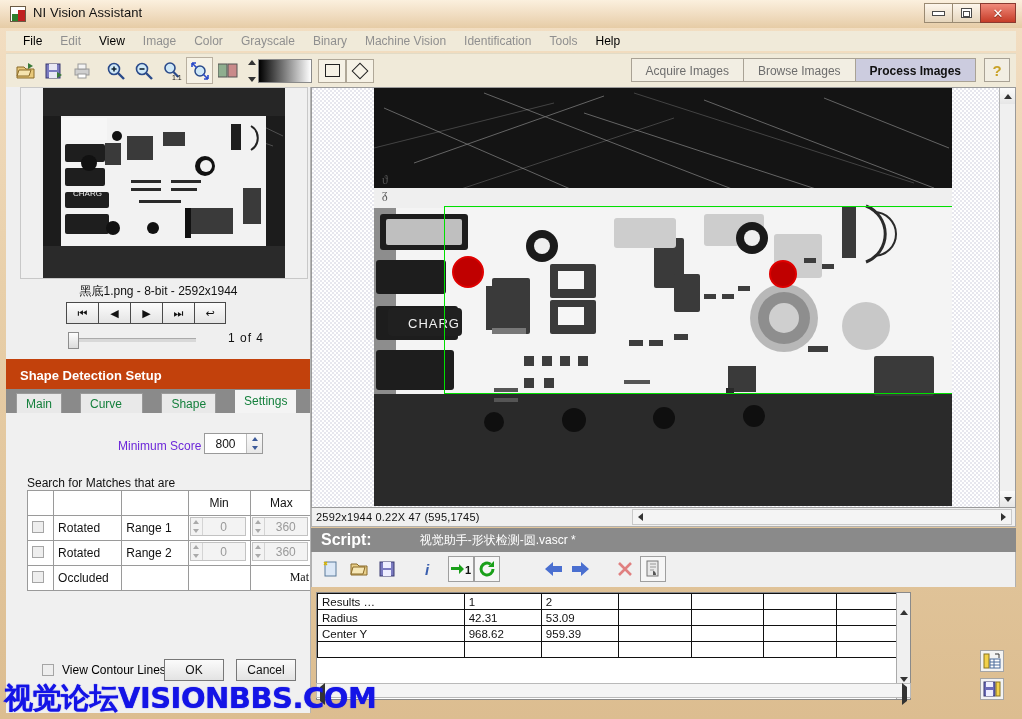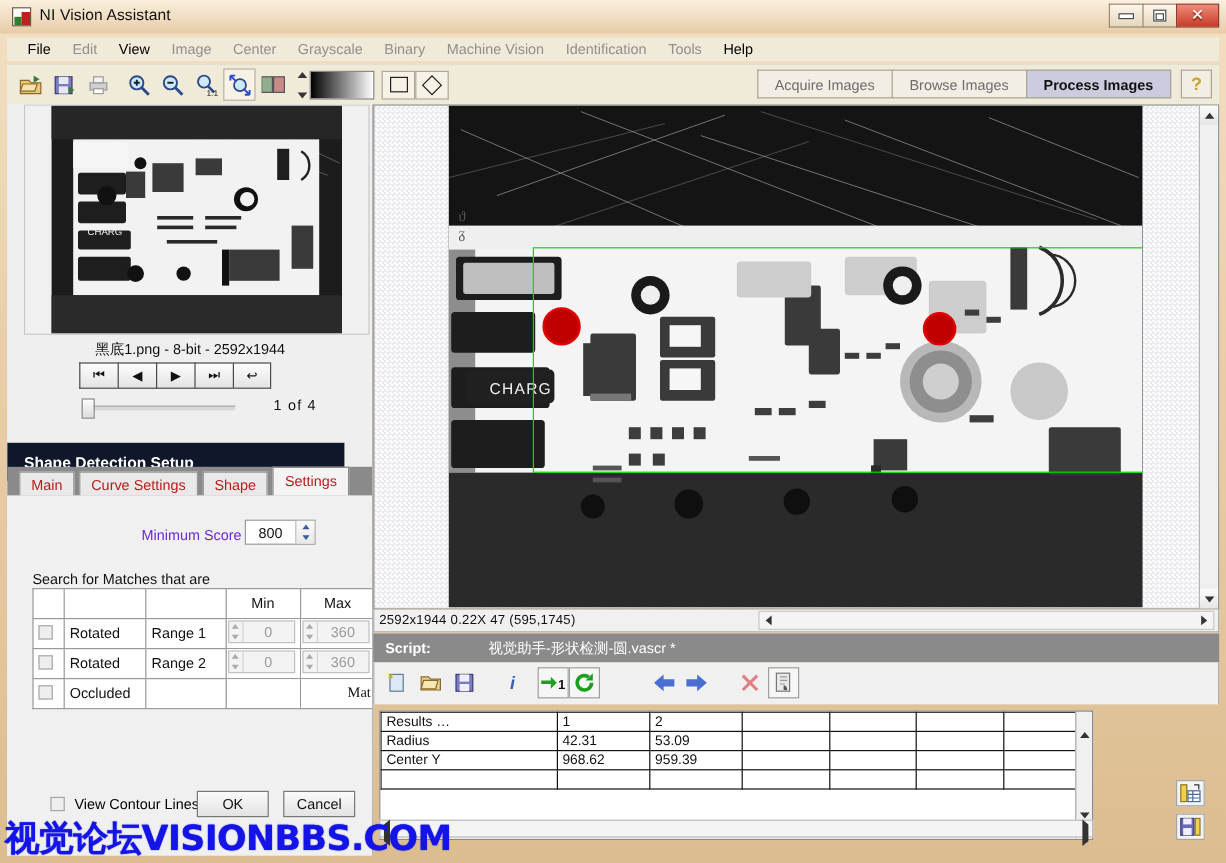--- a/index.html
+++ b/index.html
@@ -128,32 +128,32 @@
   }
   .navbtn:last-child{border-right:1px solid #4a4a4a;}
   .slider{
     position:absolute;left:62px;top:245px;width:128px;height:14px;
   }
   .slider .track{position:absolute;left:0;top:6px;width:128px;height:3px;background:#d8d8d8;border-top:1px solid #aaa;}
   .slider .thumb{position:absolute;left:0;top:0;width:11px;height:17px;background:linear-gradient(180deg,#fdfdfd,#dcdcdc);border:1px solid #8d8d8d;box-sizing:border-box;}
   .counter{position:absolute;left:222px;top:244px;font-size:12px;color:#111;letter-spacing:1px;}
 
   .sectionhdr{
-    position:absolute;left:0;top:282px;width:281px;height:32px;
-    background:#0f172a;color:#fff;font-weight:bold;font-size:13px;
+    position:absolute;left:0;top:272px;width:305px;height:32px;
+    background:#c2410c;color:#fff;font-weight:bold;font-size:13px;
     display:flex;align-items:center;padding-left:14px;box-sizing:border-box;
   }
   .tabsrow{
     position:absolute;left:0;top:302px;width:305px;height:24px;
     background:#8a8a8a;display:flex;align-items:flex-end;padding-left:10px;box-sizing:border-box;
   }
   .ptab{
-    height:20px;line-height:20px;padding:0 9px;font-size:12px;color:#b91c1c;
+    height:20px;line-height:20px;padding:0 9px;font-size:12px;color:#15803d;
     background:#e9e9e9;border:1px solid #9a9a9a;border-bottom:none;
-    margin-right:4px;box-sizing:border-box;
+    margin-right:18px;box-sizing:border-box;
   }
   .ptab.active{height:24px;line-height:23px;background:#f4f4f4;border-color:#8a8a8a;}
 
   .panelbody{
     position:absolute;left:0;top:326px;width:305px;height:300px;background:#f0f0f0;
   }
   .minscore-label{position:absolute;left:112px;top:26px;font-size:12px;color:#6d28d9;}
   .spin{
     position:absolute;display:flex;align-items:center;
     border:1px solid #9a9a9a;background:#fff;box-sizing:border-box;
@@ -241,21 +241,21 @@
   .hscroll{
     position:absolute;left:320px;top:1px;width:380px;height:16px;background:#f4f4f4;border:1px solid #c9c9c9;box-sizing:border-box;
   }
   .hscroll .ar{position:absolute;top:0;width:15px;height:14px;display:flex;align-items:center;justify-content:center;}
 
   
   .scriptbar{
     position:absolute;left:311px;top:528px;width:705px;height:24px;
     background:#8a8a8a;color:#fff;display:flex;align-items:center;box-sizing:border-box;
   }
-  .scriptbar .lbl{margin-left:10px;font-weight:bold;font-size:12px;text-align:center;}
+  .scriptbar .lbl{margin-left:10px;font-weight:bold;font-size:16px;text-align:center;}
   .scriptbar .fname{margin-left:48px;font-size:12px;}
   .scripttools{
     position:absolute;left:311px;top:552px;width:705px;height:35px;
     background:#f0f0f0;border-left:1px solid #b0b0b0;border-right:1px solid #b0b0b0;box-sizing:border-box;
   }
   .stbtn{
     position:absolute;top:4px;width:26px;height:26px;
     border:1px solid transparent;display:flex;align-items:center;justify-content:center;
     box-sizing:border-box;font-size:13px;
   }
@@ -311,21 +311,21 @@
           <span class="glyph-x">✕</span>
         </div>
     </div>
   </div>
 
   <div class="menubar">
     <div class="menu-item enabled">File</div>
     <div class="menu-item">Edit</div>
     <div class="menu-item enabled">View</div>
     <div class="menu-item">Image</div>
-    <div class="menu-item">Center</div>
+    <div class="menu-item">Color</div>
     <div class="menu-item">Grayscale</div>
     <div class="menu-item">Binary</div>
     <div class="menu-item">Machine Vision</div>
     <div class="menu-item">Identification</div>
     <div class="menu-item">Tools</div>
     <div class="menu-item enabled">Help</div>
   </div>
 
   <div class="toolbar">
     <div class="tb-group" style="left:6px;">

